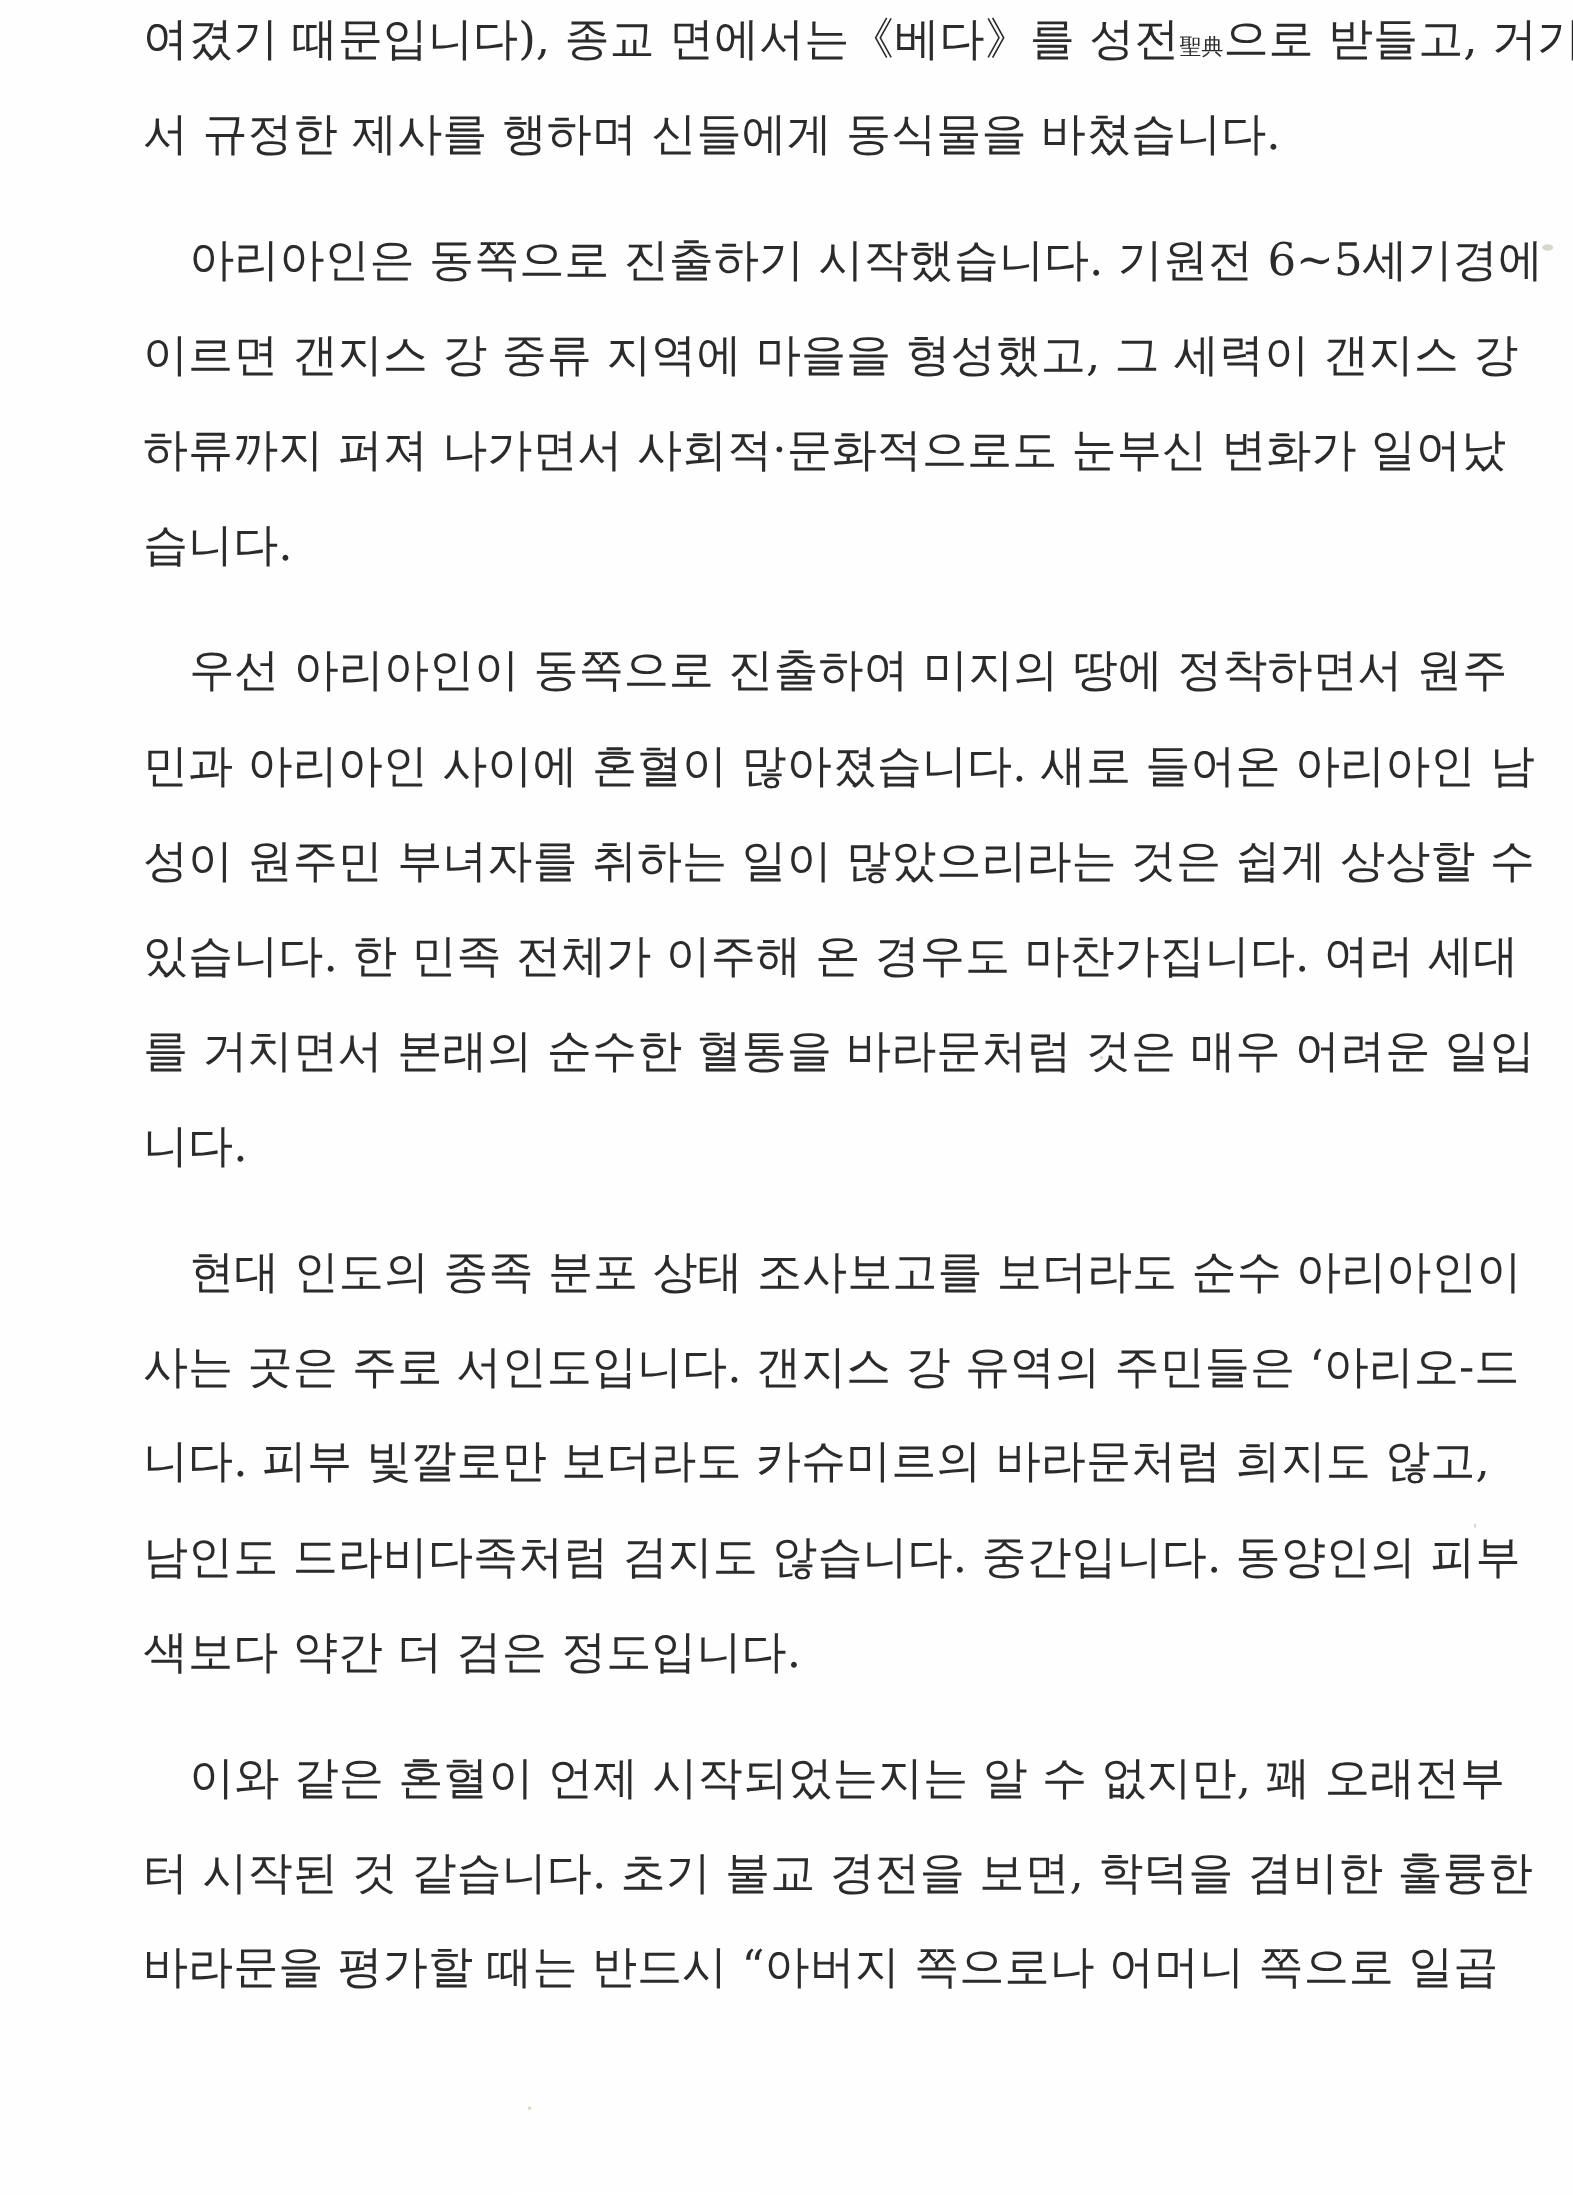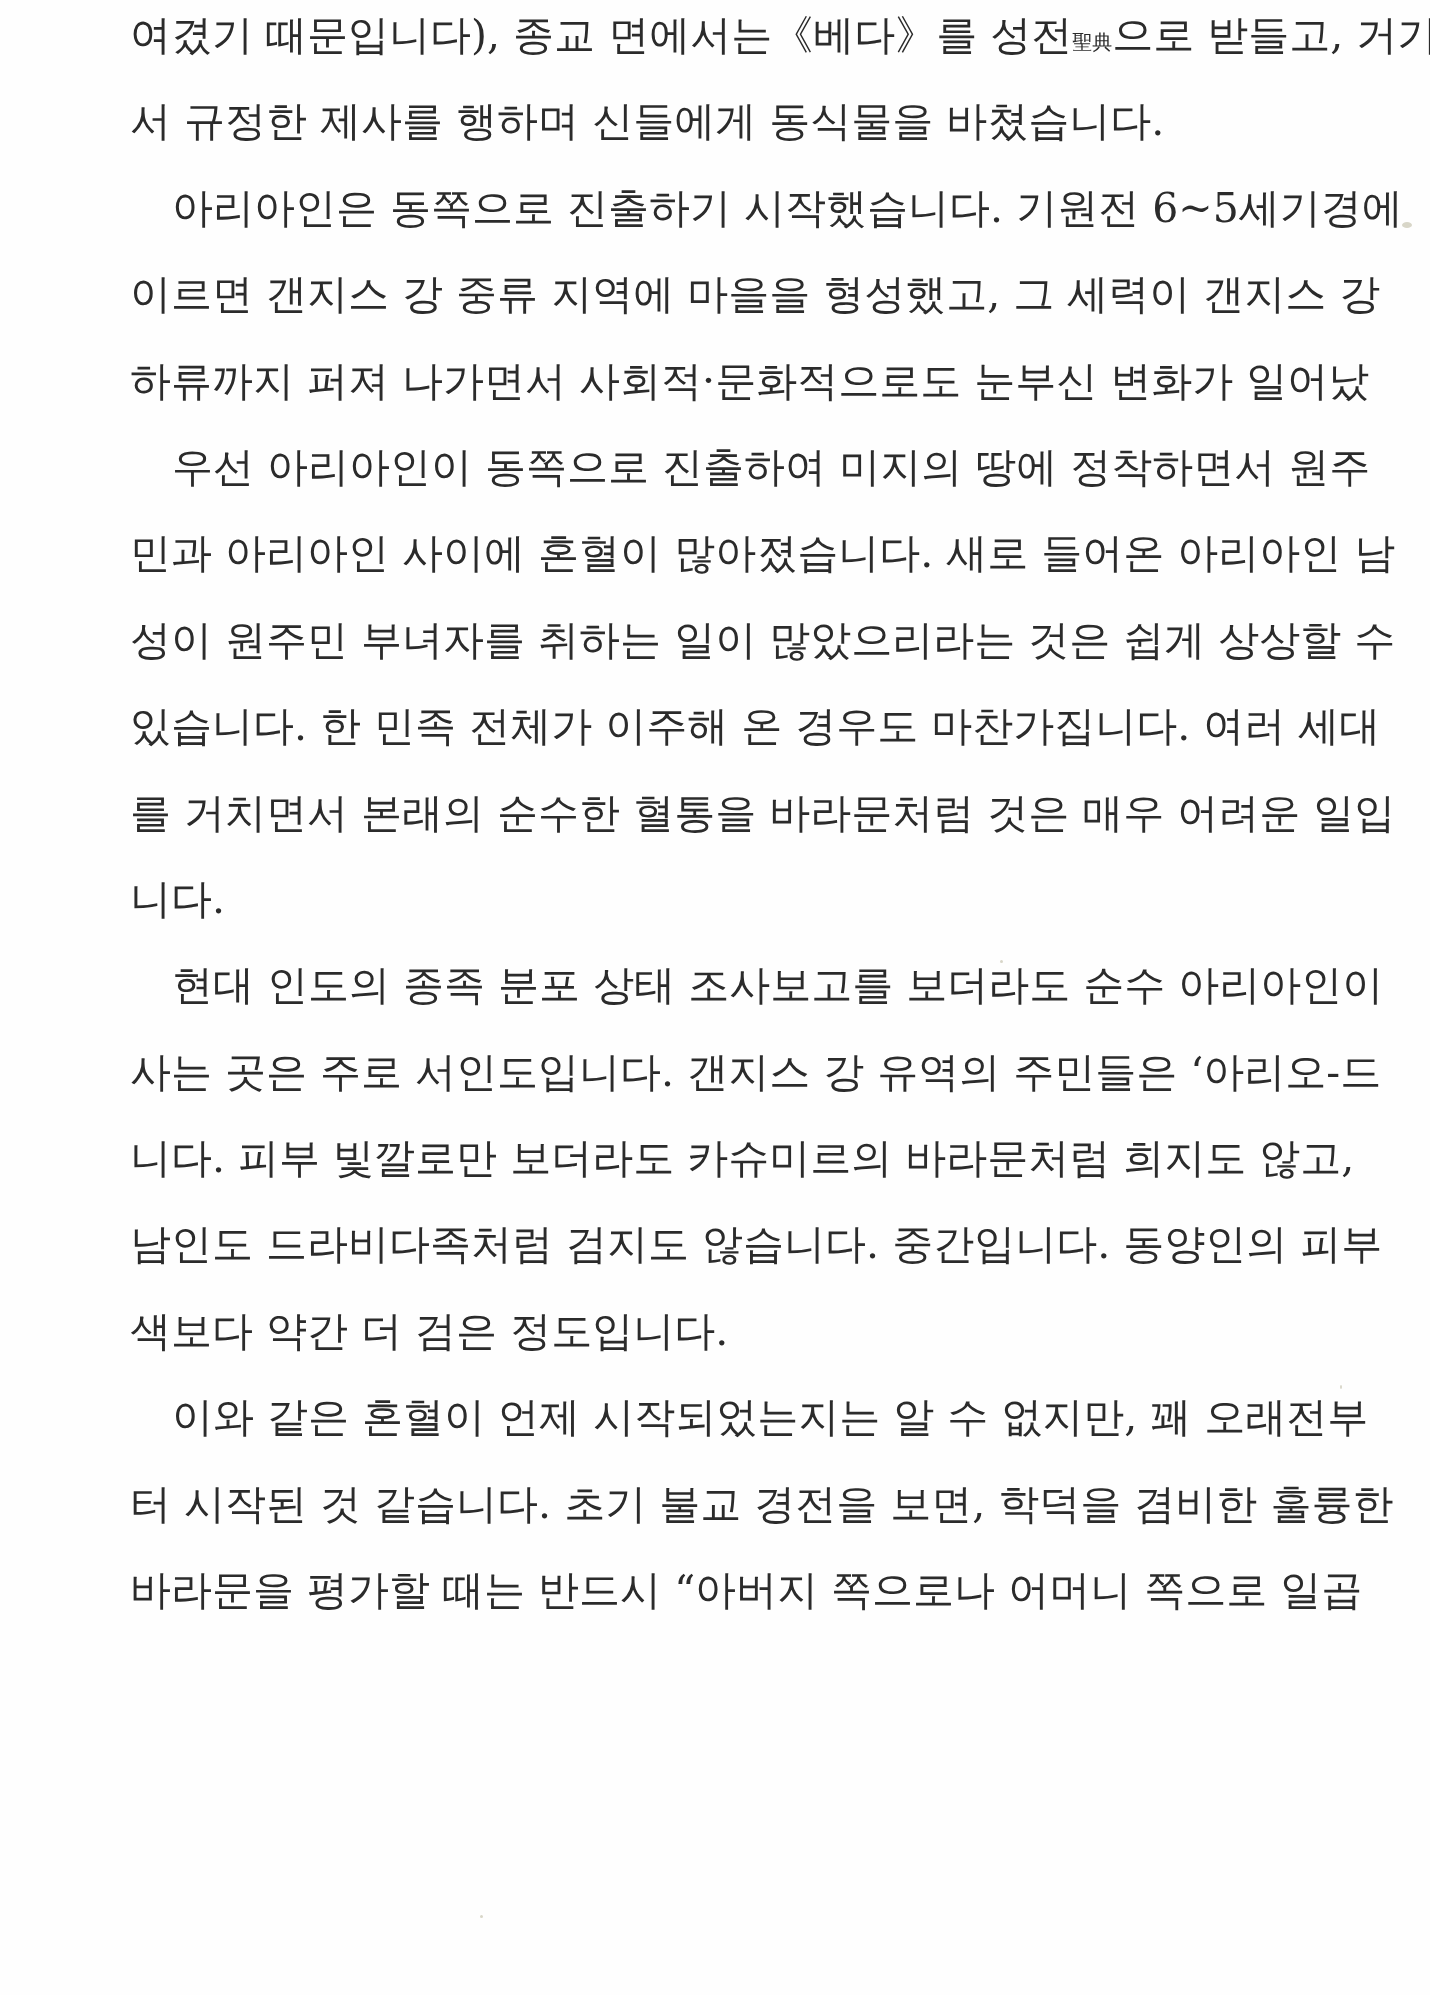--- a/index.html
+++ b/index.html
@@ -33,20 +33,21 @@
     font-family: "DejaVu Serif", "Liberation Serif", serif;
     font-size: 41px;
     color: #2b2b2b;
     white-space: nowrap;
     text-align: justify;
     text-align-last: justify;
     letter-spacing: 0px;
   }
   .line.indent {
     padding-left: 42px;
+    margin-top: 28px;
   }
   .line.last {
     text-align-last: left;
   }
   .line .small {
     font-size: 20px;
   }
   .speck {
     position: absolute;
     border-radius: 50%;
@@ -56,20 +57,21 @@
 </head>
 <body>
 
 <div class="page">
   <div class="text-block">
     <span class="line">여겼기 때문입니다), 종교 면에서는《베다》를 성전<span class="small">聖典</span>으로 받들고, 거기</span>
     <span class="line last">서 규정한 제사를 행하며 신들에게 동식물을 바쳤습니다.</span>
     <span class="line indent">아리아인은 동쪽으로 진출하기 시작했습니다. 기원전 6~5세기경에</span>
     <span class="line">이르면 갠지스 강 중류 지역에 마을을 형성했고, 그 세력이 갠지스 강</span>
     <span class="line">하류까지 퍼져 나가면서 사회적·문화적으로도 눈부신 변화가 일어났</span>
+    <span class="line last">습니다.</span>
     <span class="line indent">우선 아리아인이 동쪽으로 진출하여 미지의 땅에 정착하면서 원주</span>
     <span class="line">민과 아리아인 사이에 혼혈이 많아졌습니다. 새로 들어온 아리아인 남</span>
     <span class="line">성이 원주민 부녀자를 취하는 일이 많았으리라는 것은 쉽게 상상할 수</span>
     <span class="line">있습니다. 한 민족 전체가 이주해 온 경우도 마찬가집니다. 여러 세대</span>
     <span class="line">를 거치면서 본래의 순수한 혈통을 바라문처럼 것은 매우 어려운 일입</span>
     <span class="line last">니다.</span>
     <span class="line indent">현대 인도의 종족 분포 상태 조사보고를 보더라도 순수 아리아인이</span>
     <span class="line">사는 곳은 주로 서인도입니다. 갠지스 강 유역의 주민들은 ‘아리오-드</span>
     <span class="line">니다. 피부 빛깔로만 보더라도 카슈미르의 바라문처럼 희지도 않고,</span>
     <span class="line">남인도 드라비다족처럼 검지도 않습니다. 중간입니다. 동양인의 피부</span>

